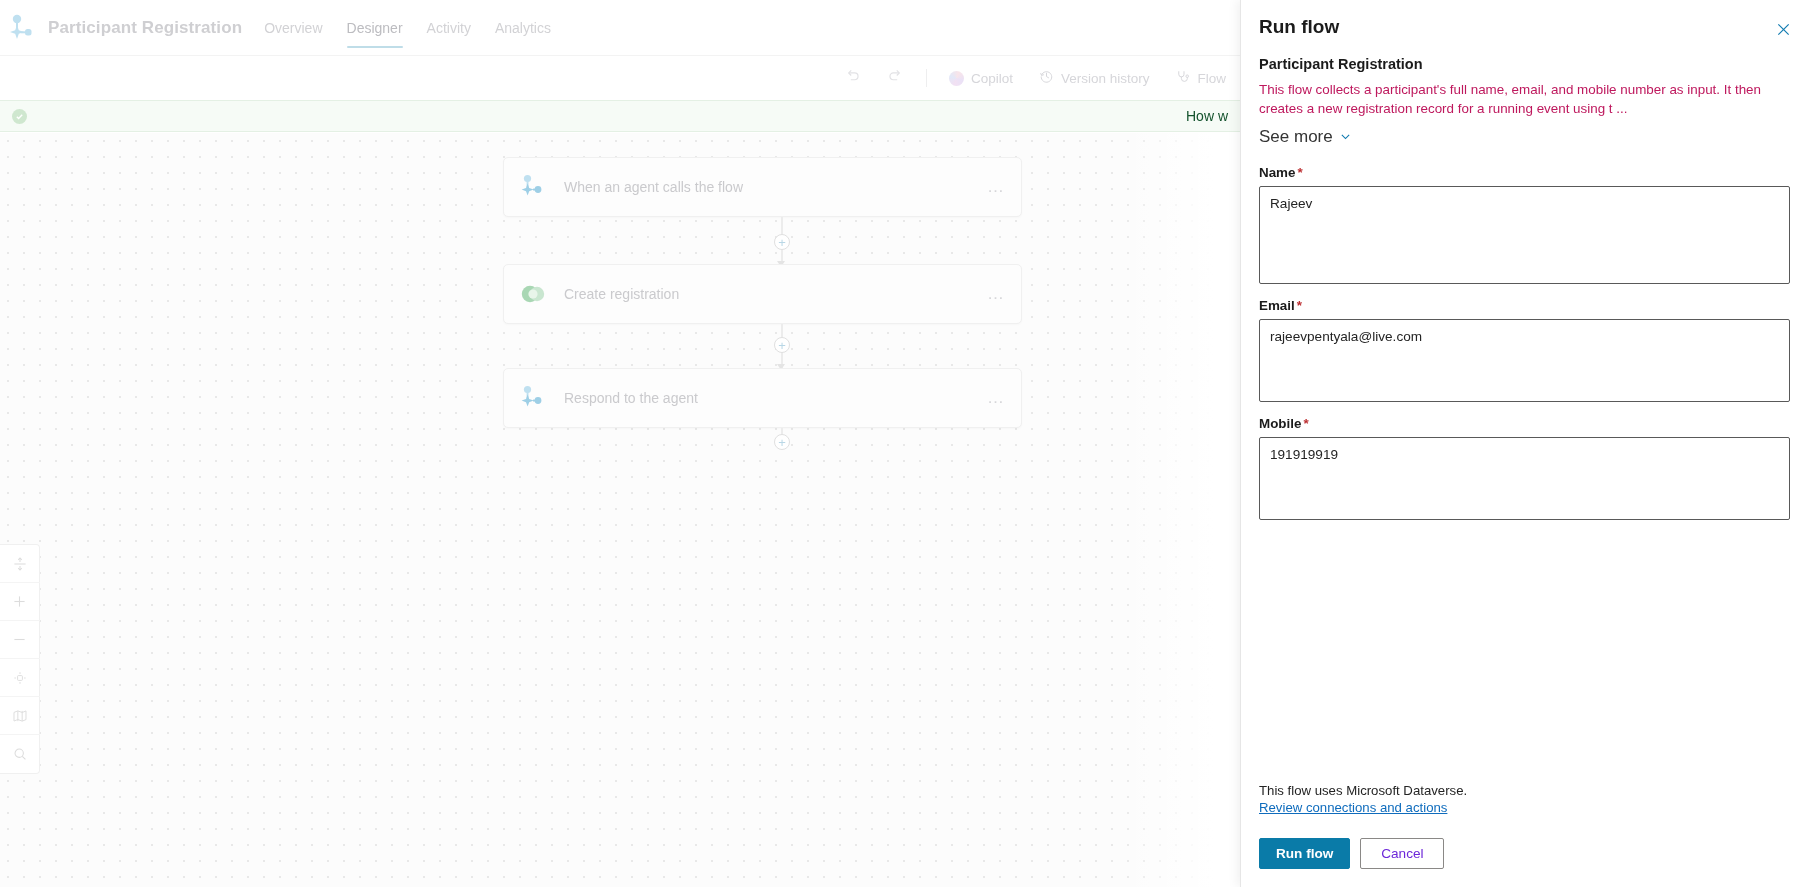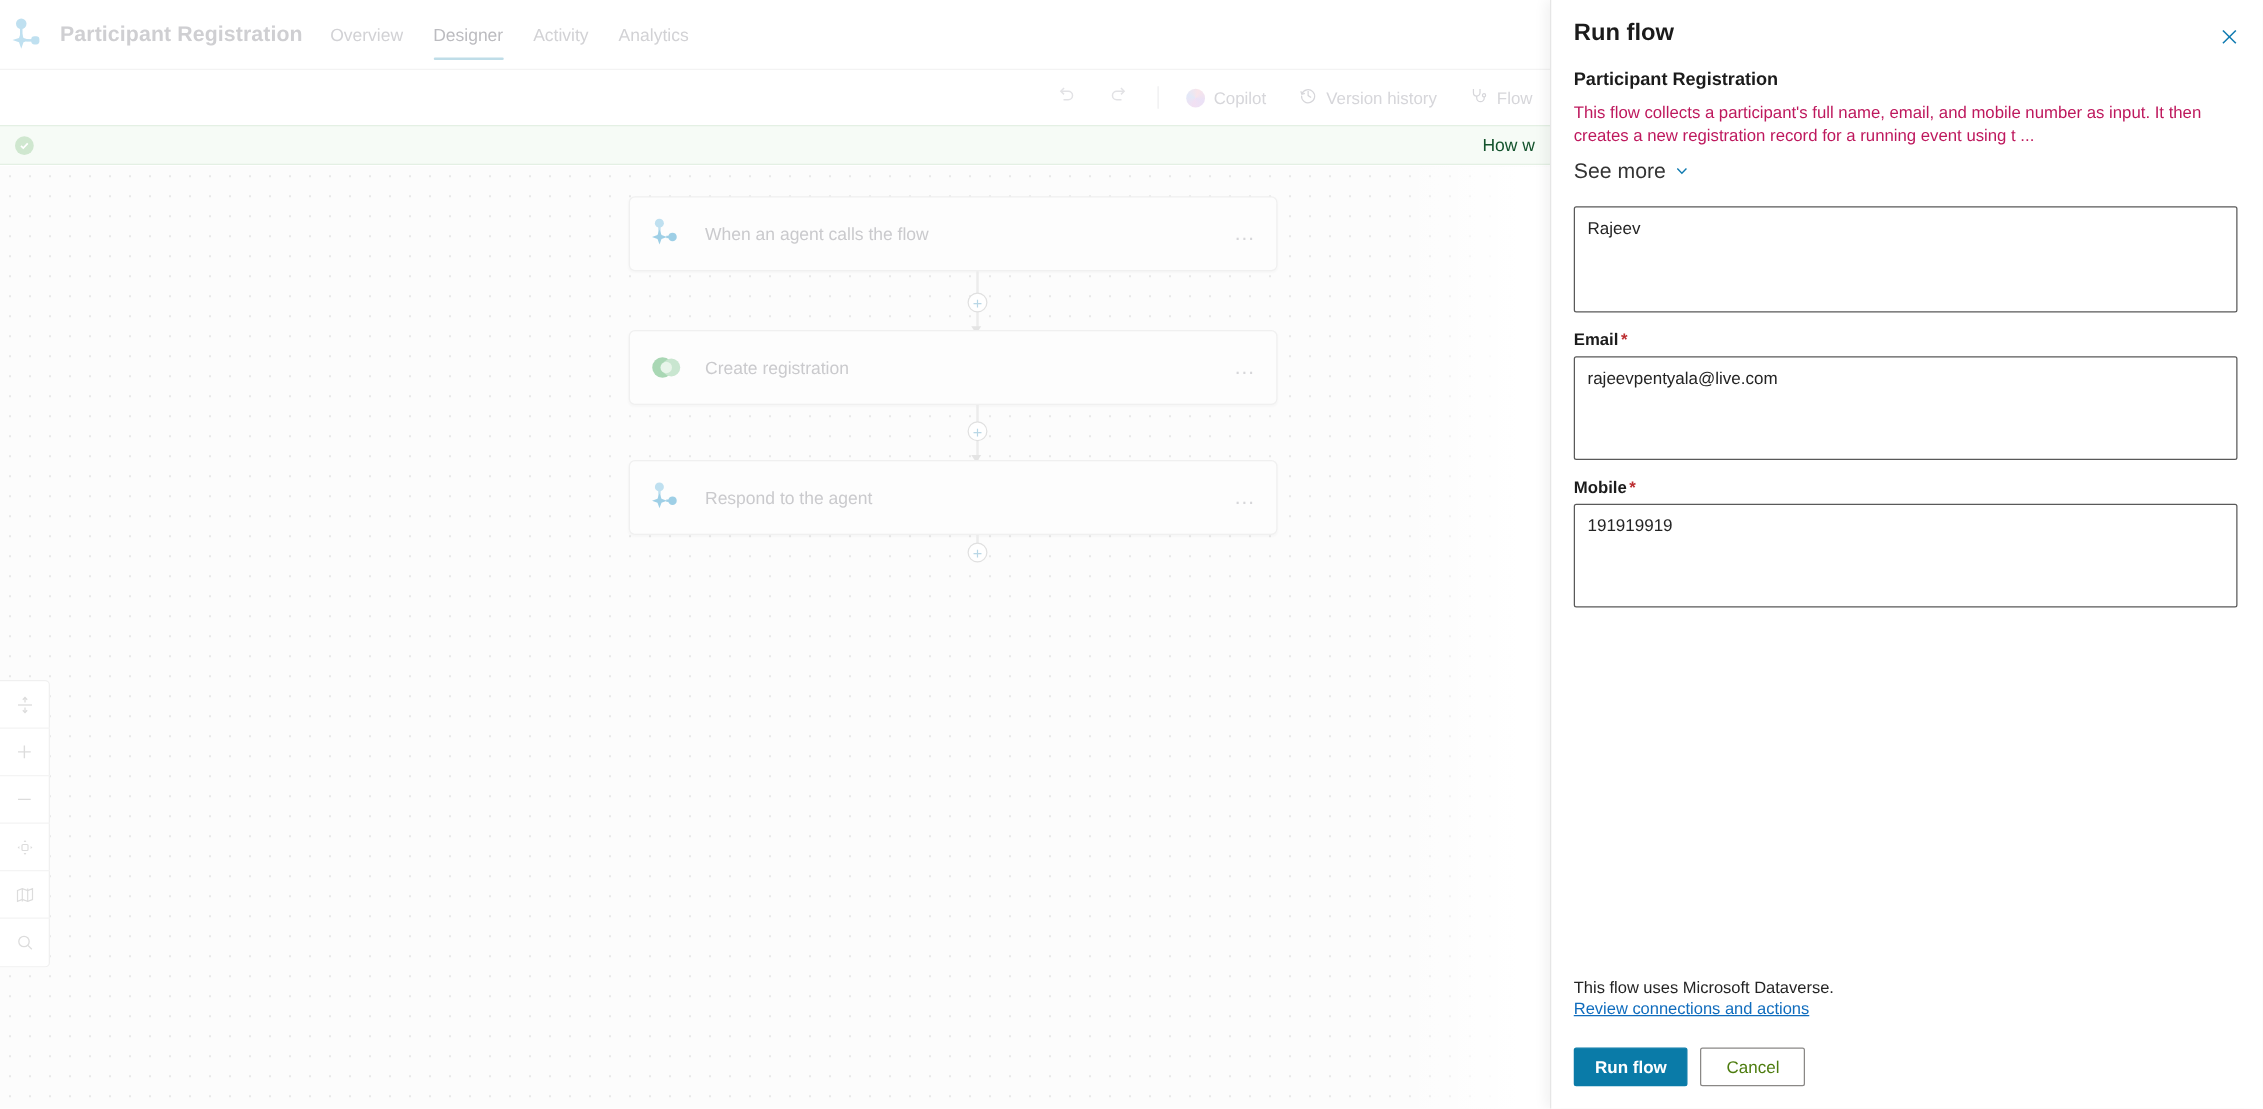--- a/index.html
+++ b/index.html
@@ -148,38 +148,38 @@
   .field-label {
     font-size: 13.4px; font-weight:700; color:#1b1b1b; margin-bottom: 6px;
   }
   .req { color:#bc2f32; font-weight:700; margin-left: 2px; }
   .field-box {
     width: 100%; border:1px solid #595959; background:#fff; border-radius:2px;
     padding: 8px 10px; font-size: 13.6px; color:#242424;
     font-family:"Liberation Sans", sans-serif; resize:none; display:block;
     line-height:1.3;
   }
-  .field-box.h1 { height: 85px; }
+  .field-box.h1 { height: 98px; }
   .field-box.h2 { height: 83px; }
   .field-box.h3 { height: 83px; }
 
   .panel-foot { padding: 0 20px 18px 18px; }
   .foot-note { font-size: 13.2px; color:#242424; }
   .foot-link {
     font-size: 13.2px; color:#0f6cbd; text-decoration:underline; cursor:pointer;
     display:inline-block; margin-top: 2px;
   }
   .foot-actions { display:flex; gap: 10px; margin-top: 22px; }
   .btn {
     height: 31px; min-width: 84px; padding: 0 16px; font-size: 13.6px;
     border-radius: 2px; cursor:pointer; font-family:"Liberation Sans", sans-serif;
     display:flex; align-items:center; justify-content:center;
   }
   .btn-primary { background:#0a7ba8; color:#fff; border:1px solid #0a7ba8; font-weight:600; }
-  .btn-secondary { background:#fff; color:#4d7c0f; border:1px solid #8a8886; }
+  .btn-secondary { background:#fff; color:#6d28d9; border:1px solid #8a8886; }
 </style>
 </head>
 <body>
 
 <div id="app">
 
   <div class="appbar">
     <div class="flow-logo">
       <svg width="34" height="34" viewBox="0 0 34 34">
         <circle cx="11" cy="8" r="4.2" fill="#bfe0f0"></circle>
@@ -372,20 +372,23 @@
       <span>See more</span>
       <span class="chev">
         <svg width="13" height="13" viewBox="0 0 16 16" fill="none" stroke="currentColor" stroke-width="1.4">
           <path d="M3.5 6 8 10.5 12.5 6"></path>
         </svg>
       </span>
     </div>
 
     <div class="panel-body">
       <div class="field">
+        <div class="field-label">
+          <span>Name</span><span class="req">*</span>
+        </div>
         <textarea class="field-box h1" style="">Rajeev</textarea>
       </div>
 
       <div class="field">
         <div class="field-label">
           <span>Email</span><span class="req">*</span>
         </div>
         <textarea class="field-box h2" style="">rajeevpentyala@live.com</textarea>
       </div>
 

